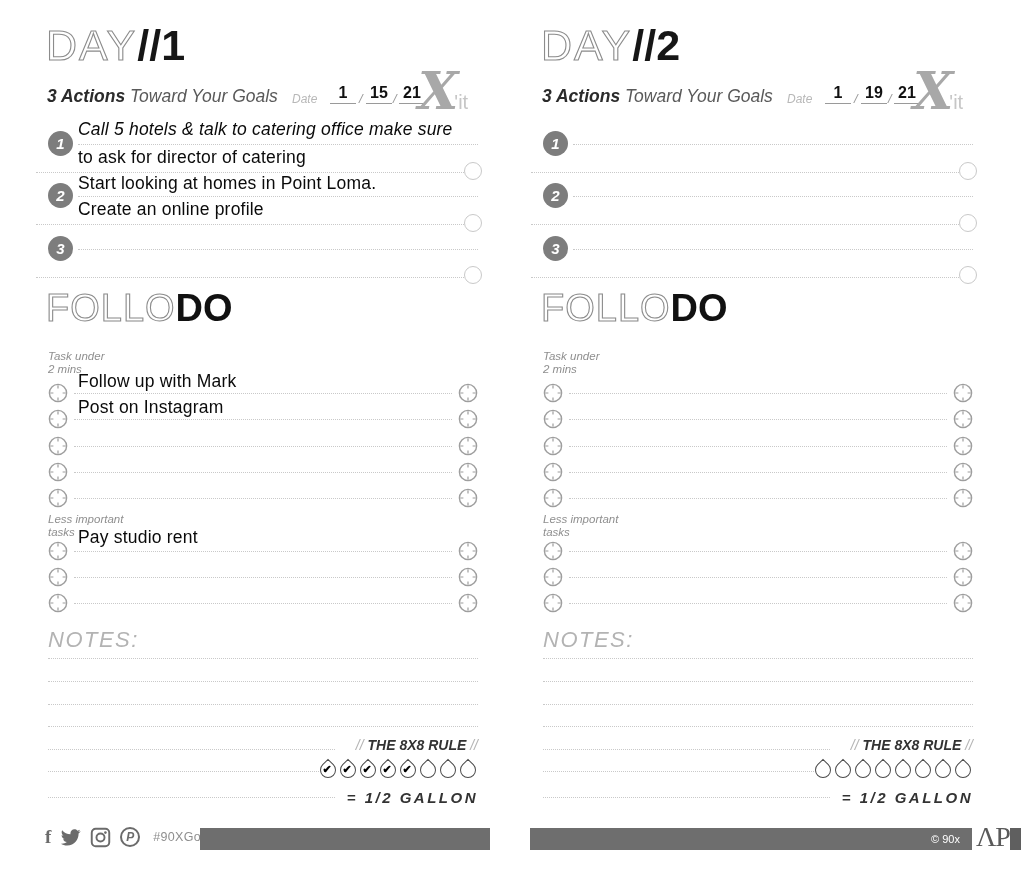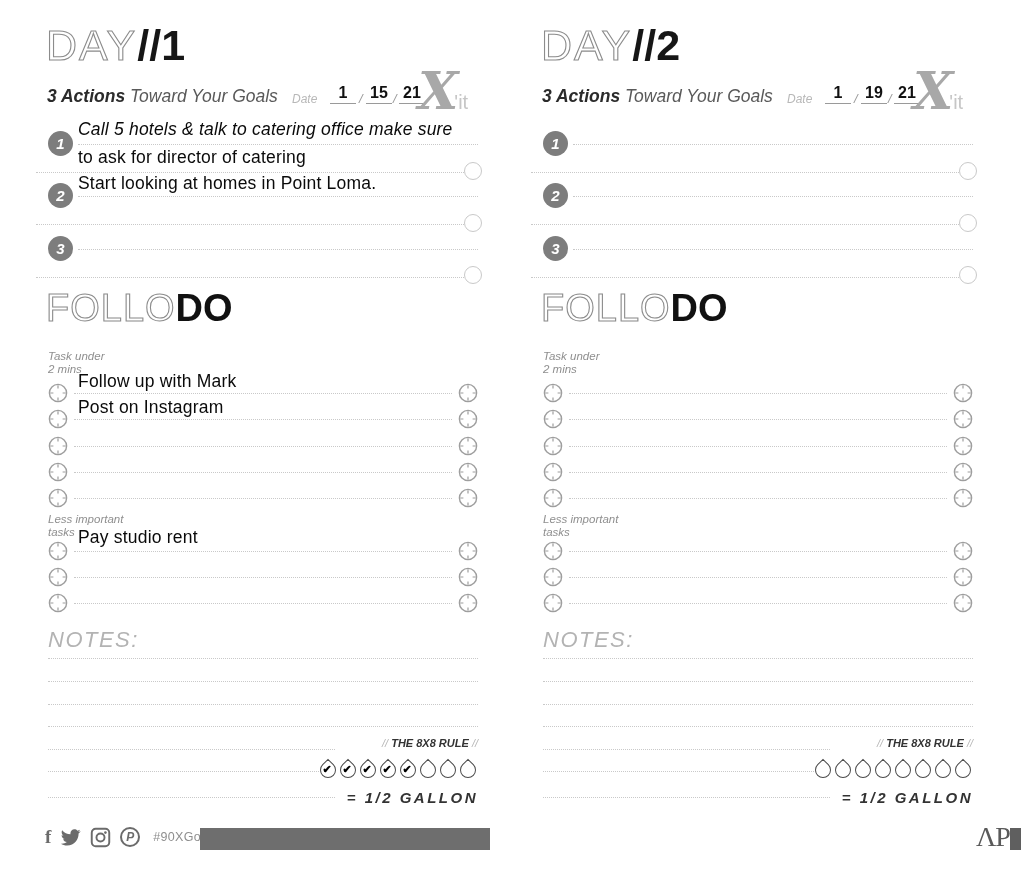--- a/index.html
+++ b/index.html
@@ -66,21 +66,21 @@
 
   
   .notes-label{position:absolute;top:627px;left:18px;font-size:22px;font-style:italic;
                color:#b3b3b3;letter-spacing:1.5px;}
   .nline{position:absolute;left:18px;height:0;border-bottom:1.3px dotted #c9c9c9;}
   .nfull{right:12px;} .nshort{width:287px;}
   .nl1{top:658px;} .nl2{top:681px;} .nl3{top:704px;} .nl4{top:726px;}
   .nl5{top:749px;} .nl6{top:771px;} .nl7{top:797px;}
 
   
-  .rule-title{position:absolute;top:737px;right:12px;font-size:11px;font-style:italic;
+  .rule-title{position:absolute;top:737px;right:12px;font-size:14px;font-style:italic;
               font-weight:700;color:#333;white-space:nowrap;}
   .rule-slash{color:#b5b5b5;font-weight:400;}
   .drops{position:absolute;top:762px;right:14px;display:flex;gap:4px;}
   .drop{width:14px;height:14px;border:1.6px solid #4a4a4a;border-radius:0 50% 50% 50%;
         transform:rotate(45deg);position:relative;background:#fff;}
   .mark{position:absolute;top:0px;left:1px;transform:rotate(-45deg);font-size:11px;
         font-weight:700;color:#000;line-height:14px;}
   .rule-eq{position:absolute;top:789px;right:12px;font-size:15px;font-style:italic;font-weight:700;
            letter-spacing:2.5px;color:#333;white-space:nowrap;}
 
@@ -130,20 +130,21 @@
     <div class="alineB lb2"></div>
     <div class="chk c2"></div>
     <div class="num n3">3</div>
     <div class="alineA la3"></div>
     <div class="alineB lb3"></div>
     <div class="chk c3"></div>
 
     <div class="hw hwa1">Call 5 hotels &amp; talk to catering office make sure</div>
     <div class="hw hwa2">to ask for director of catering</div>
     <div class="hw hwa3">Start looking at homes in Point Loma.</div>
+    <div class="hw hwa4">Create an online profile</div>
 
     <div class="fol">
       <span class="outline-text">FOLLO</span><span class="fol-bold">DO</span>
     </div>
     <div class="small-label lbl-quick">
       <span>Task under</span><br>
       <span>2 mins</span>
     </div>
 
     <div class="crow r1">
@@ -474,16 +475,19 @@
         <rect x="2" y="2" width="20" height="20" rx="4.5" fill="none" stroke="#6b6b6b" stroke-width="2.2"></rect>
         <circle cx="12" cy="12" r="4.6" fill="none" stroke="#6b6b6b" stroke-width="2.2"></circle>
         <circle cx="17.6" cy="6.4" r="1.5" fill="#6b6b6b"></circle>
       </svg>
     <span class="pin-icon">
         <span class="pin-letter">P</span>
       </span>
     <span class="hashtag">#90XGoalPlanner</span>
   </div>
   <div class="bar bar-left"></div>
+  <div class="bar bar-right">
+    <span>© 90x</span>
+  </div>
   <div class="ap-logo">ΛP</div>
   <div class="edge-bar"></div>
 
 </div>
 
 </body></html>

